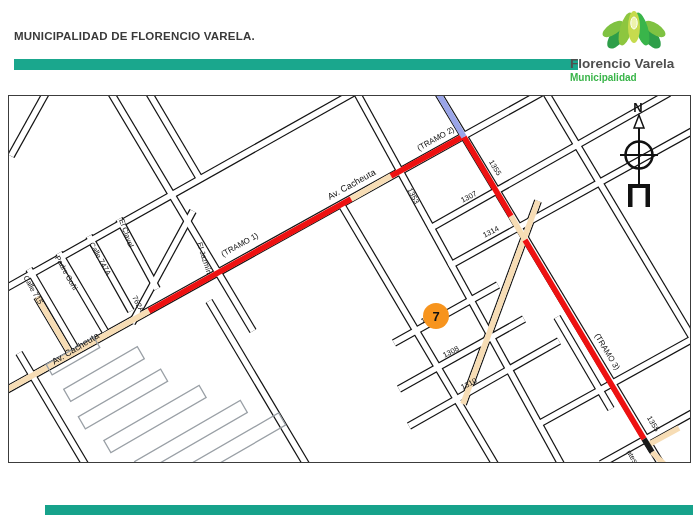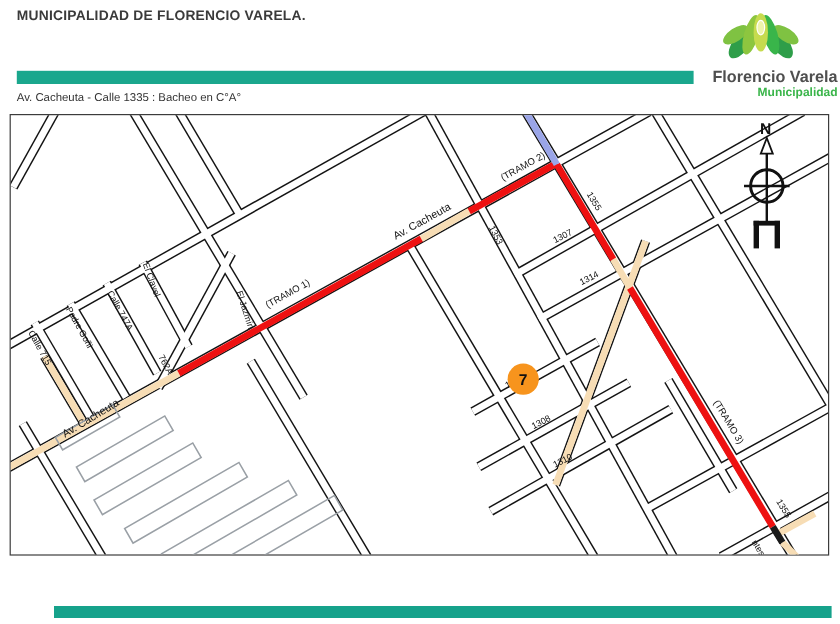--- a/index.html
+++ b/index.html
@@ -1,41 +1,40 @@
 <!DOCTYPE html>
 <html><head>
 <meta charset="utf-8">
 <style>
   html,body{margin:0;padding:0;background:#fff;font-family:"Liberation Sans",sans-serif;}
   #page{position:relative;width:700px;height:520px;background:#fff;overflow:hidden;}
-  .hdr{position:absolute;left:14px;top:6px;width:560px;color:#3a3a3a;font-weight:bold;font-size:11.5px;line-height:16px;letter-spacing:.2px;}
+  .hdr{position:absolute;left:14px;top:28px;width:560px;color:#3a3a3a;font-weight:bold;font-size:11.5px;line-height:16px;letter-spacing:.2px;}
   .tealbar-top{position:absolute;left:14px;top:59px;width:564px;height:11px;background:#1aa78d;}
   .subtitle{position:absolute;left:14px;top:76px;font-size:9.5px;color:#333;}
-  .logo-wrap{position:absolute;left:570px;top:2px;width:128px;height:82px;text-align:right;}
+  .logo-wrap{position:absolute;left:570px;top:2px;width:128px;height:82px;text-align:left;}
   .logo-name{position:absolute;left:0;top:54px;width:128px;font-size:13.5px;font-weight:600;color:#4f4f4f;}
   .logo-muni{position:absolute;left:0;top:70px;width:128px;font-size:10px;font-weight:bold;color:#3ab54a;}
   .map-frame{position:absolute;left:8px;top:95px;width:681px;height:366px;border:1.5px solid #3c3c3c;background:#fff;}
   .legend{position:absolute;left:0;top:461px;width:700px;height:44px;font-size:9px;color:#222;}
   .tealbar-bottom{position:absolute;left:45px;top:505px;width:648px;height:10px;background:#16a28b;}
   svg text{fill:#111;}
   .street-num{font-size:7.5px;}
   .street-name{font-size:7.5px;}
   .tramo-lbl{font-size:8px;}
   .ave-lbl{font-size:9px;}
 </style>
 </head>
 <body>
 
 <div id="page">
 
   <div class="hdr">
     <div>MUNICIPALIDAD DE FLORENCIO VARELA.</div>
   </div>
   <div class="tealbar-top"></div>
-  <div class="subtitle">Av. Cacheuta - Calle 1335 : Bacheo en C°A°</div>
 
   <div class="logo-wrap">
     <svg width="128" height="56" viewBox="0 0 128 56">
       <g transform="translate(64,0)">
         <ellipse cx="-16" cy="34" rx="7" ry="15" transform="rotate(38 -16 34)" fill="#2e9e49"></ellipse>
         <ellipse cx="-21" cy="27" rx="5.5" ry="12" transform="rotate(56 -21 27)" fill="#7fc242"></ellipse>
         <ellipse cx="16" cy="34" rx="7" ry="15" transform="rotate(-38 16 34)" fill="#2e9e49"></ellipse>
         <ellipse cx="21" cy="27" rx="5.5" ry="12" transform="rotate(-56 21 27)" fill="#7fc242"></ellipse>
         <ellipse cx="-8" cy="27" rx="6" ry="17" transform="rotate(16 -8 27)" fill="#8dc63f"></ellipse>
         <ellipse cx="8" cy="27" rx="6" ry="17" transform="rotate(-16 8 27)" fill="#39b54a"></ellipse>

